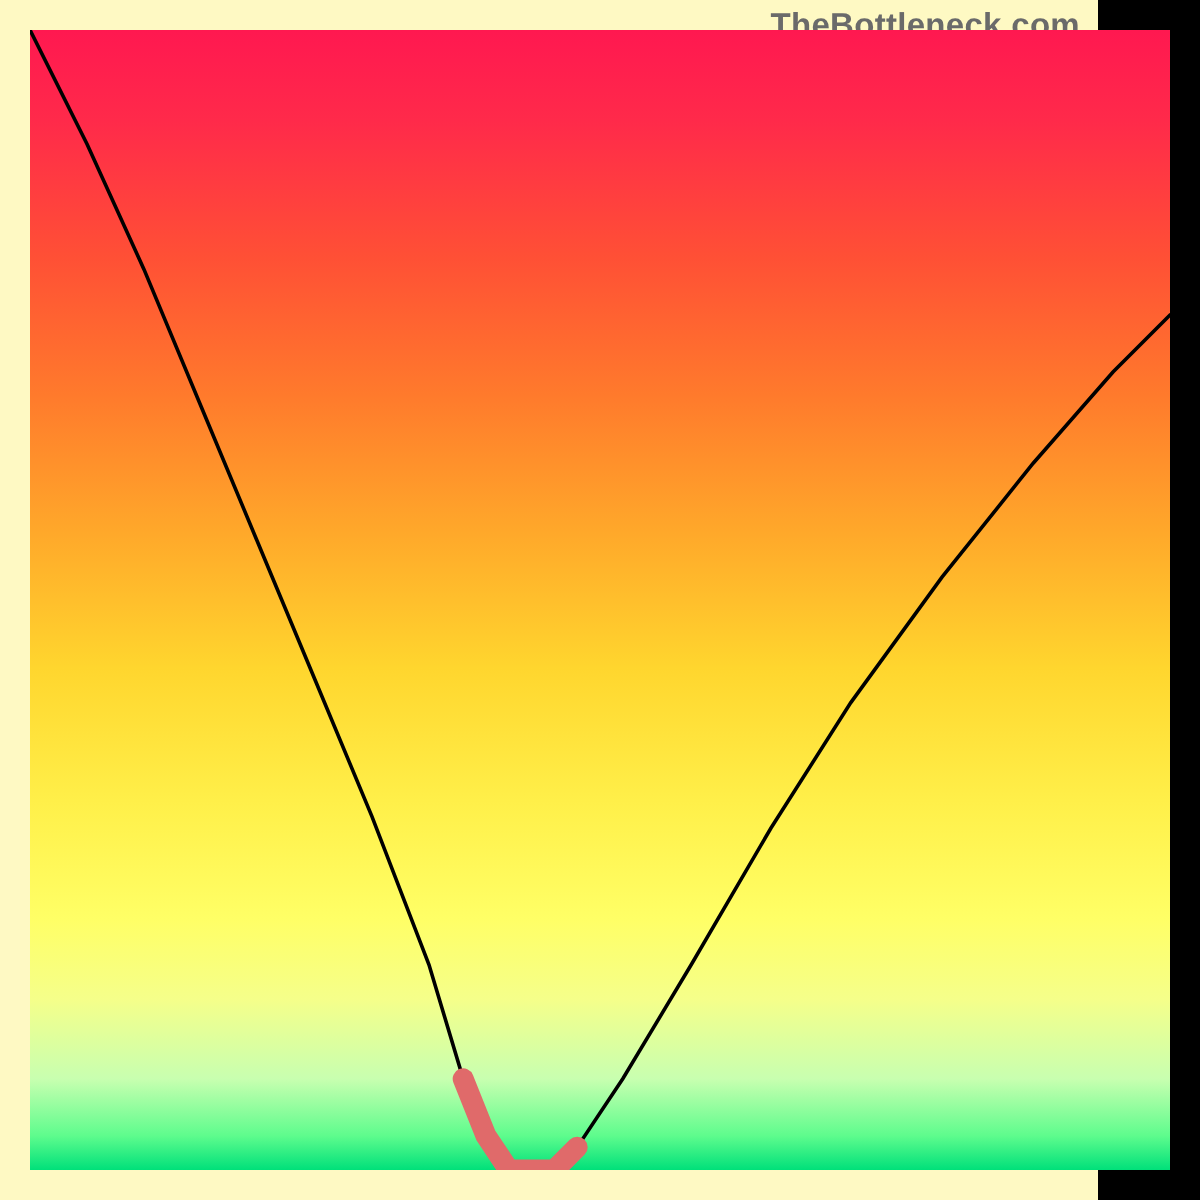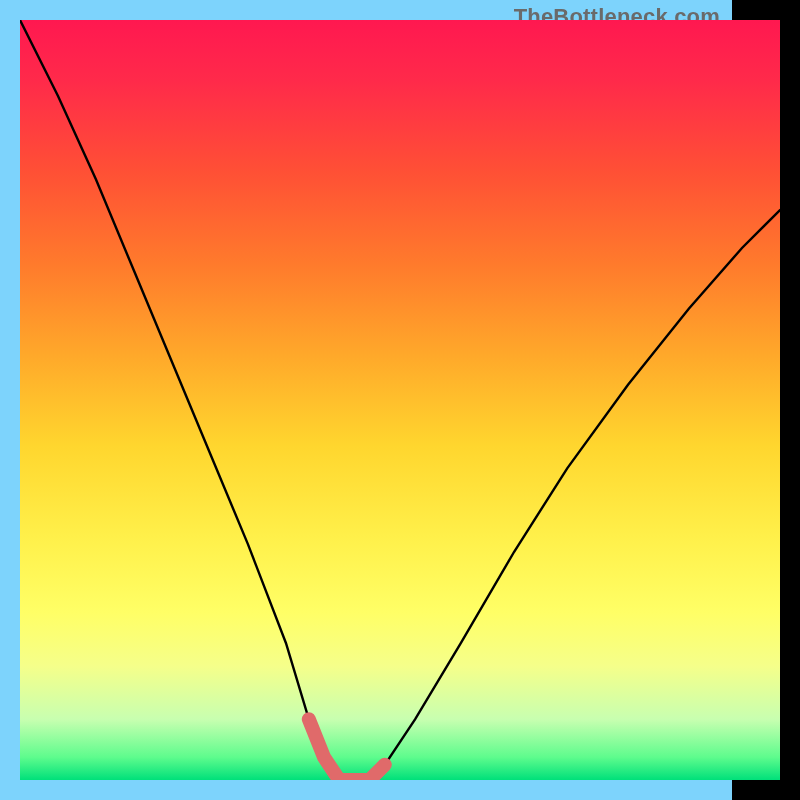--- a/index.html
+++ b/index.html
@@ -1,21 +1,21 @@
 <!DOCTYPE html>
 <html><head>
 <meta charset="utf-8">
 <style>
   * { margin: 0; padding: 0; box-sizing: border-box; }
   html, body { width: 800px; height: 800px; overflow: hidden; background: #000; }
   .frame {
     position: relative;
     width: 732px;
     height: 800px;
-    background: #7dd3fc;
+    background: #fef9c3;
   }
   .plot-area {
     position: absolute;
     left: 20px;
     top: 20px;
     width: 760px;
     height: 760px;
     background: linear-gradient(to bottom,
       #ff1850 0%,
       #ff2a4a 8%,

